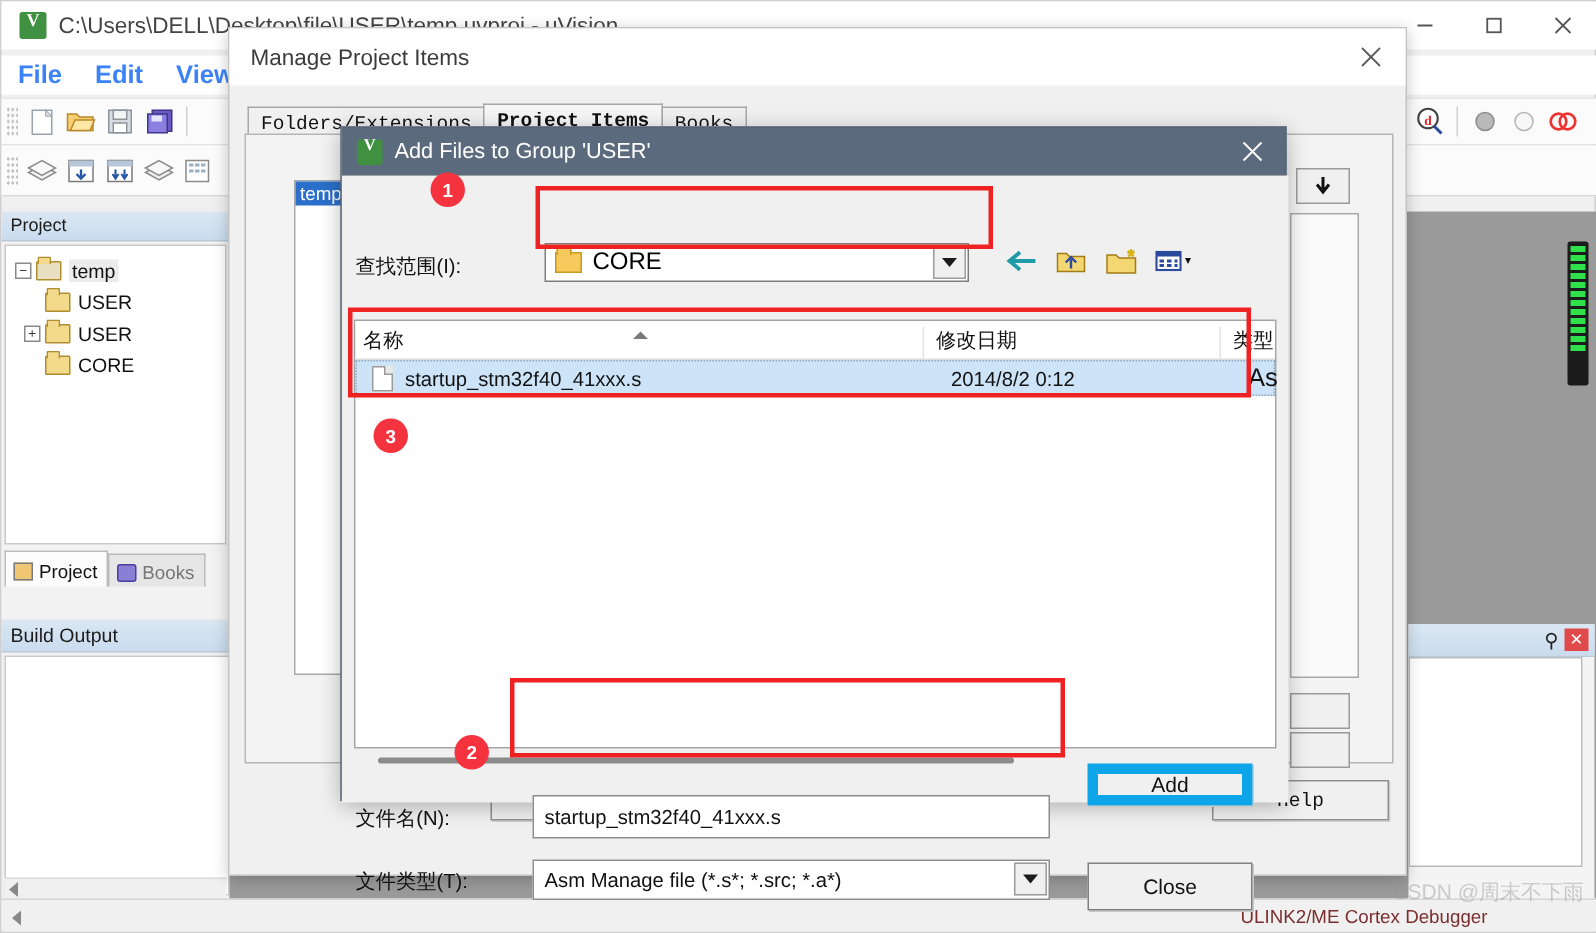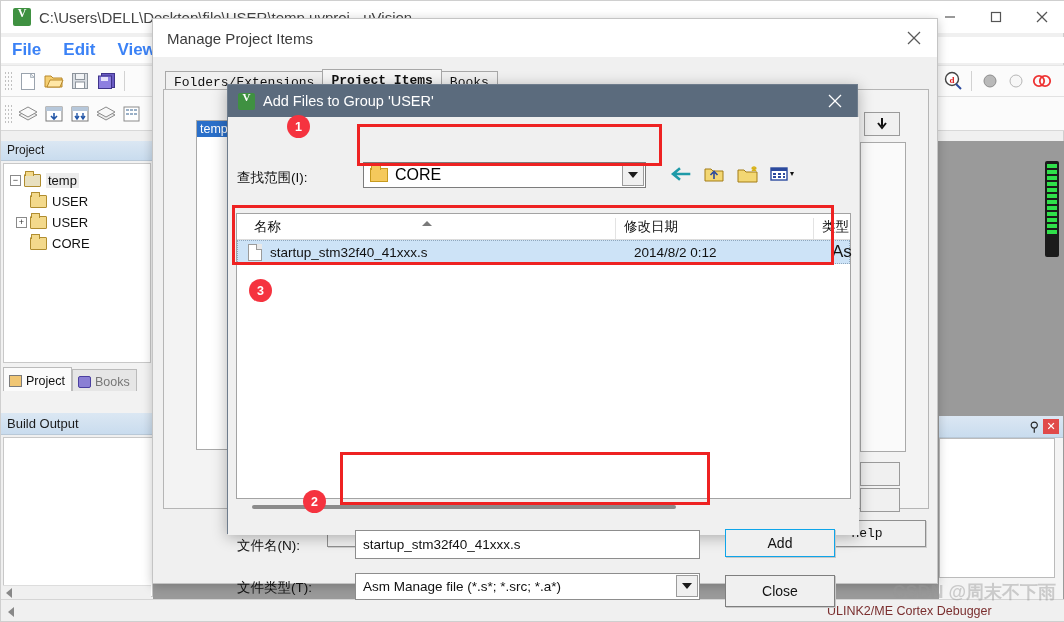--- a/index.html
+++ b/index.html
@@ -276,21 +276,21 @@
 
   .file-list {
     position: absolute; left: 8px; top: 96px; width: 615px; height: 286px;
     background: #ffffff; border: 1px solid #a3a3a3;
   }
   .fl-header {
     height: 26px; background: #ffffff; border-bottom: 1px solid #dcdcdc;
     display: flex; align-items: flex-end; position: relative;
   }
   .fl-col { font-size: 13.5px; color: #111; padding-bottom: 3px; position: relative; }
-  .fl-col.c1 { width: 378px; padding-left: 17px; }
+  .fl-col.c1 { width: 378px; padding-left: 5px; }
   .fl-col.c2 { width: 198px; padding-left: 8px; border-left: 1px solid #e3e3e3; }
   .fl-col.c3 { width: 36px; padding-left: 8px; border-left: 1px solid #e3e3e3; overflow: hidden; }
   .sort-caret {
     position: absolute; left: 185px; top: 3px; width: 0; height: 0;
     border-left: 5px solid transparent; border-right: 5px solid transparent; border-bottom: 5px solid #7a7a7a;
   }
   .fl-row {
     height: 24px; background: #cde3f7; display: flex; align-items: center;
     border: 1px dotted #8fa7bd; font-size: 13.5px; color: #111;
   }
@@ -314,40 +314,40 @@
     background: #ffffff; border: 1px solid #8d8d8d; display: flex; align-items: center; padding-left: 7px;
     font-size: 13.5px; color: #111;
   }
   .ftype-label { position: absolute; left: 9px; top: 462px; }
   .ftype-combo {
     position: absolute; left: 127px; top: 456px; width: 345px; height: 27px;
     background: #ffffff; border: 1px solid #8d8d8d; display: flex; align-items: center; padding-left: 7px;
     font-size: 13.5px; color: #111;
   }
   .af-add-btn {
-    position: absolute; left: 497px; top: 412px; width: 110px; height: 28px;
-    background: #f0f0f0; border: 1px solid #0ea5e9; display: flex; align-items: center; justify-content: center;
+    position: absolute; left: 497px; top: 392px; width: 110px; height: 28px;
+    background: #f0f0f0; border: 7px solid #0ea5e9; display: flex; align-items: center; justify-content: center;
     font-size: 14px; color: #111; box-shadow: 1px 1px 0 #c8c8c8;
   }
   .af-close-btn {
     position: absolute; left: 497px; top: 458px; width: 110px; height: 32px;
     background: #f0f0f0; border: 1px solid #7f7f7f; display: flex; align-items: center; justify-content: center;
     font-size: 14px; color: #111; box-shadow: 1px 1px 0 #c8c8c8;
   }
 
   
   .redbox { position: absolute; border: 3px solid #ee2222; pointer-events: none; }
   .badge {
     position: absolute; width: 23px; height: 23px; border-radius: 50%;
     background: #f5333f; color: #fff; font-size: 12.5px; font-weight: bold;
     display: flex; align-items: center; justify-content: center;
   }
   .watermark {
-    position: absolute; right: 8px; bottom: 18px; font-size: 18px;
-    color: rgba(150,150,150,0.45); white-space: nowrap; font-family: "Liberation Sans", sans-serif; font-weight: bold;
+    position: absolute; right: 8px; bottom: 18px; font-size: 14px;
+    color: rgba(150,150,150,0.45); white-space: nowrap; font-family: "Liberation Sans", sans-serif;
   }
 </style>
 </head>
 <body>
 
 <div id="root">
 
   <div class="uv-window">
 
     <div class="uv-titlebar">

